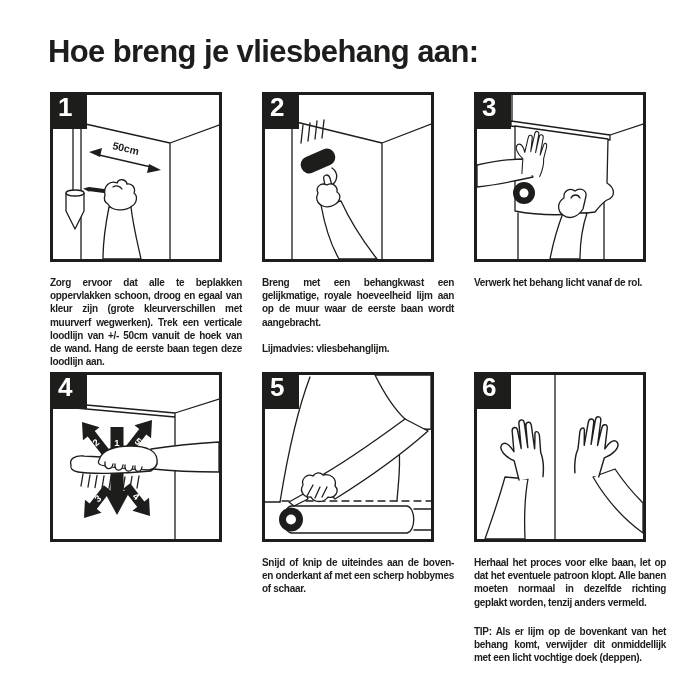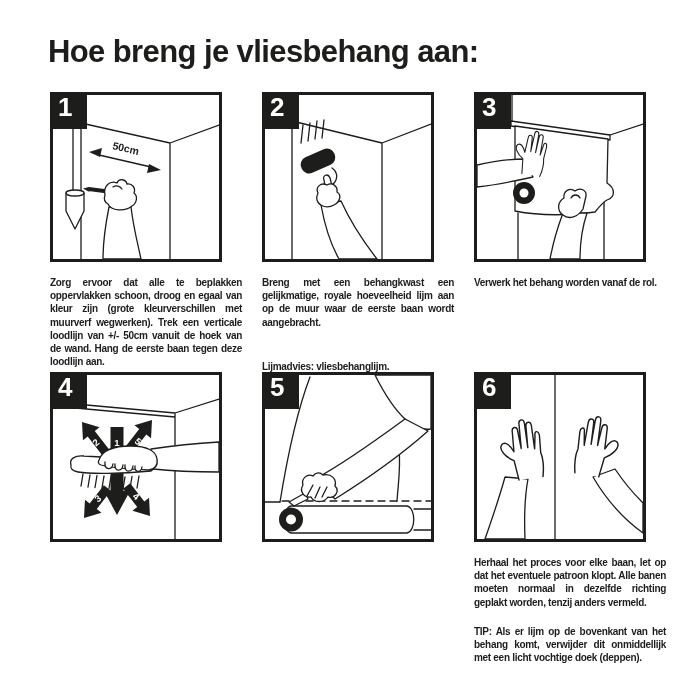--- a/index.html
+++ b/index.html
@@ -14,21 +14,21 @@
            grid-template-rows:280px auto; }
   .cell  { width:192px; }
   .panel { width:172px; height:170px; border:3px solid var(--ink); position:relative;
            background:var(--paper); }
   .badge { position:absolute; top:-3px; left:-3px; width:37px; height:37px;
            background:var(--ink); color:#fff; font-size:26px; font-weight:bold;
            line-height:1.05; padding:2px 0 0 8px; }
   .caption { width:192px; margin-top:14px; color:var(--ink);
              font-size:10px; font-weight:bold; line-height:13.2px;
              letter-spacing:-0.3px; text-align:justify; }
-  .caption p + p { margin-top:31px; }
+  .caption p + p { margin-top:13px; }
   .caption.tight p + p { margin-top:16px; }
   svg.illu { display:block; }
   .ln  { stroke:var(--ink); stroke-width:1.3; fill:none; stroke-linecap:round; stroke-linejoin:round; }
   .wh  { stroke:var(--ink); stroke-width:1.3; fill:#fff; stroke-linecap:round; stroke-linejoin:round; }
   .ink { fill:var(--ink); stroke:none; }
   .albl { fill:#fff; font-family:"Liberation Sans",sans-serif; font-size:9.5px; font-weight:bold; text-anchor:middle; }
   .mlbl { fill:var(--ink); font-family:"Liberation Sans",sans-serif; font-size:10.5px; font-weight:bold; text-anchor:middle; }
 </style>
 </head>
 <body>
@@ -128,21 +128,21 @@
             <path class="wh" d="M86,118 C80,134 76,148 73,164 L103,164 C103,146 106,130 110,118 Z"></path>
             <path class="wh" d="M86,120 C80,116 80,107 87,103 C86,96 93,92 98,96 C103,92 110,95 109,101 L106,114 C101,122 92,125 86,120 Z"></path>
             <path class="ln" d="M94,103 C96,99 101,99 103,103"></path>
           </g>
         </svg>
         <div class="badge">
           <span>3</span>
         </div>
       </div>
       <div class="caption">
-        <p>Verwerk het behang worden vanaf de rol.</p>
+        <p>Verwerk het behang licht vanaf de rol.</p>
       </div>
     </div>
 
     <div class="cell">
       <div class="panel">
         <svg class="illu" width="166" height="164" viewBox="0 0 166 164">
           <g>
             <path class="ln" d="M0,27 L122,38 M0,31 L122,42 M122,38 V164 M122,38 L166,24"></path>
           </g>
           <g>
@@ -192,20 +192,23 @@
             <path class="wh" d="M140,44 C110,66 76,90 50,104 L70,124 C102,104 136,80 163,56 Z"></path>
             <path class="wh" d="M40,118 L24,127 L29,131 L43,124 Z"></path>
             <path class="wh" d="M58,100 C66,98 72,104 70,111 C75,116 70,124 63,122 C59,128 49,128 46,122 C39,123 34,116 38,110 C36,104 42,98 48,101 C51,97 55,97 58,100 Z"></path>
             <path class="ln" d="M48,110 L42,121 M55,112 L50,123 M62,112 L57,122"></path>
           </g>
         </svg>
         <div class="badge">
           <span>5</span>
         </div>
       </div>
+      <div class="caption">
+        <p>Snijd of knip de uiteindes aan de boven- en onderkant af met een scherp hobbymes of schaar.</p>
+      </div>
     </div>
 
     <div class="cell">
       <div class="panel">
         <svg class="illu" width="166" height="164" viewBox="0 0 166 164">
           <g>
             <path class="ln" d="M78,0 V164"></path>
           </g>
           <g>
             <path class="wh" d="M28,102 C22,124 15,144 8,164 L48,164 C47,140 48,120 51,104 Z"></path>

